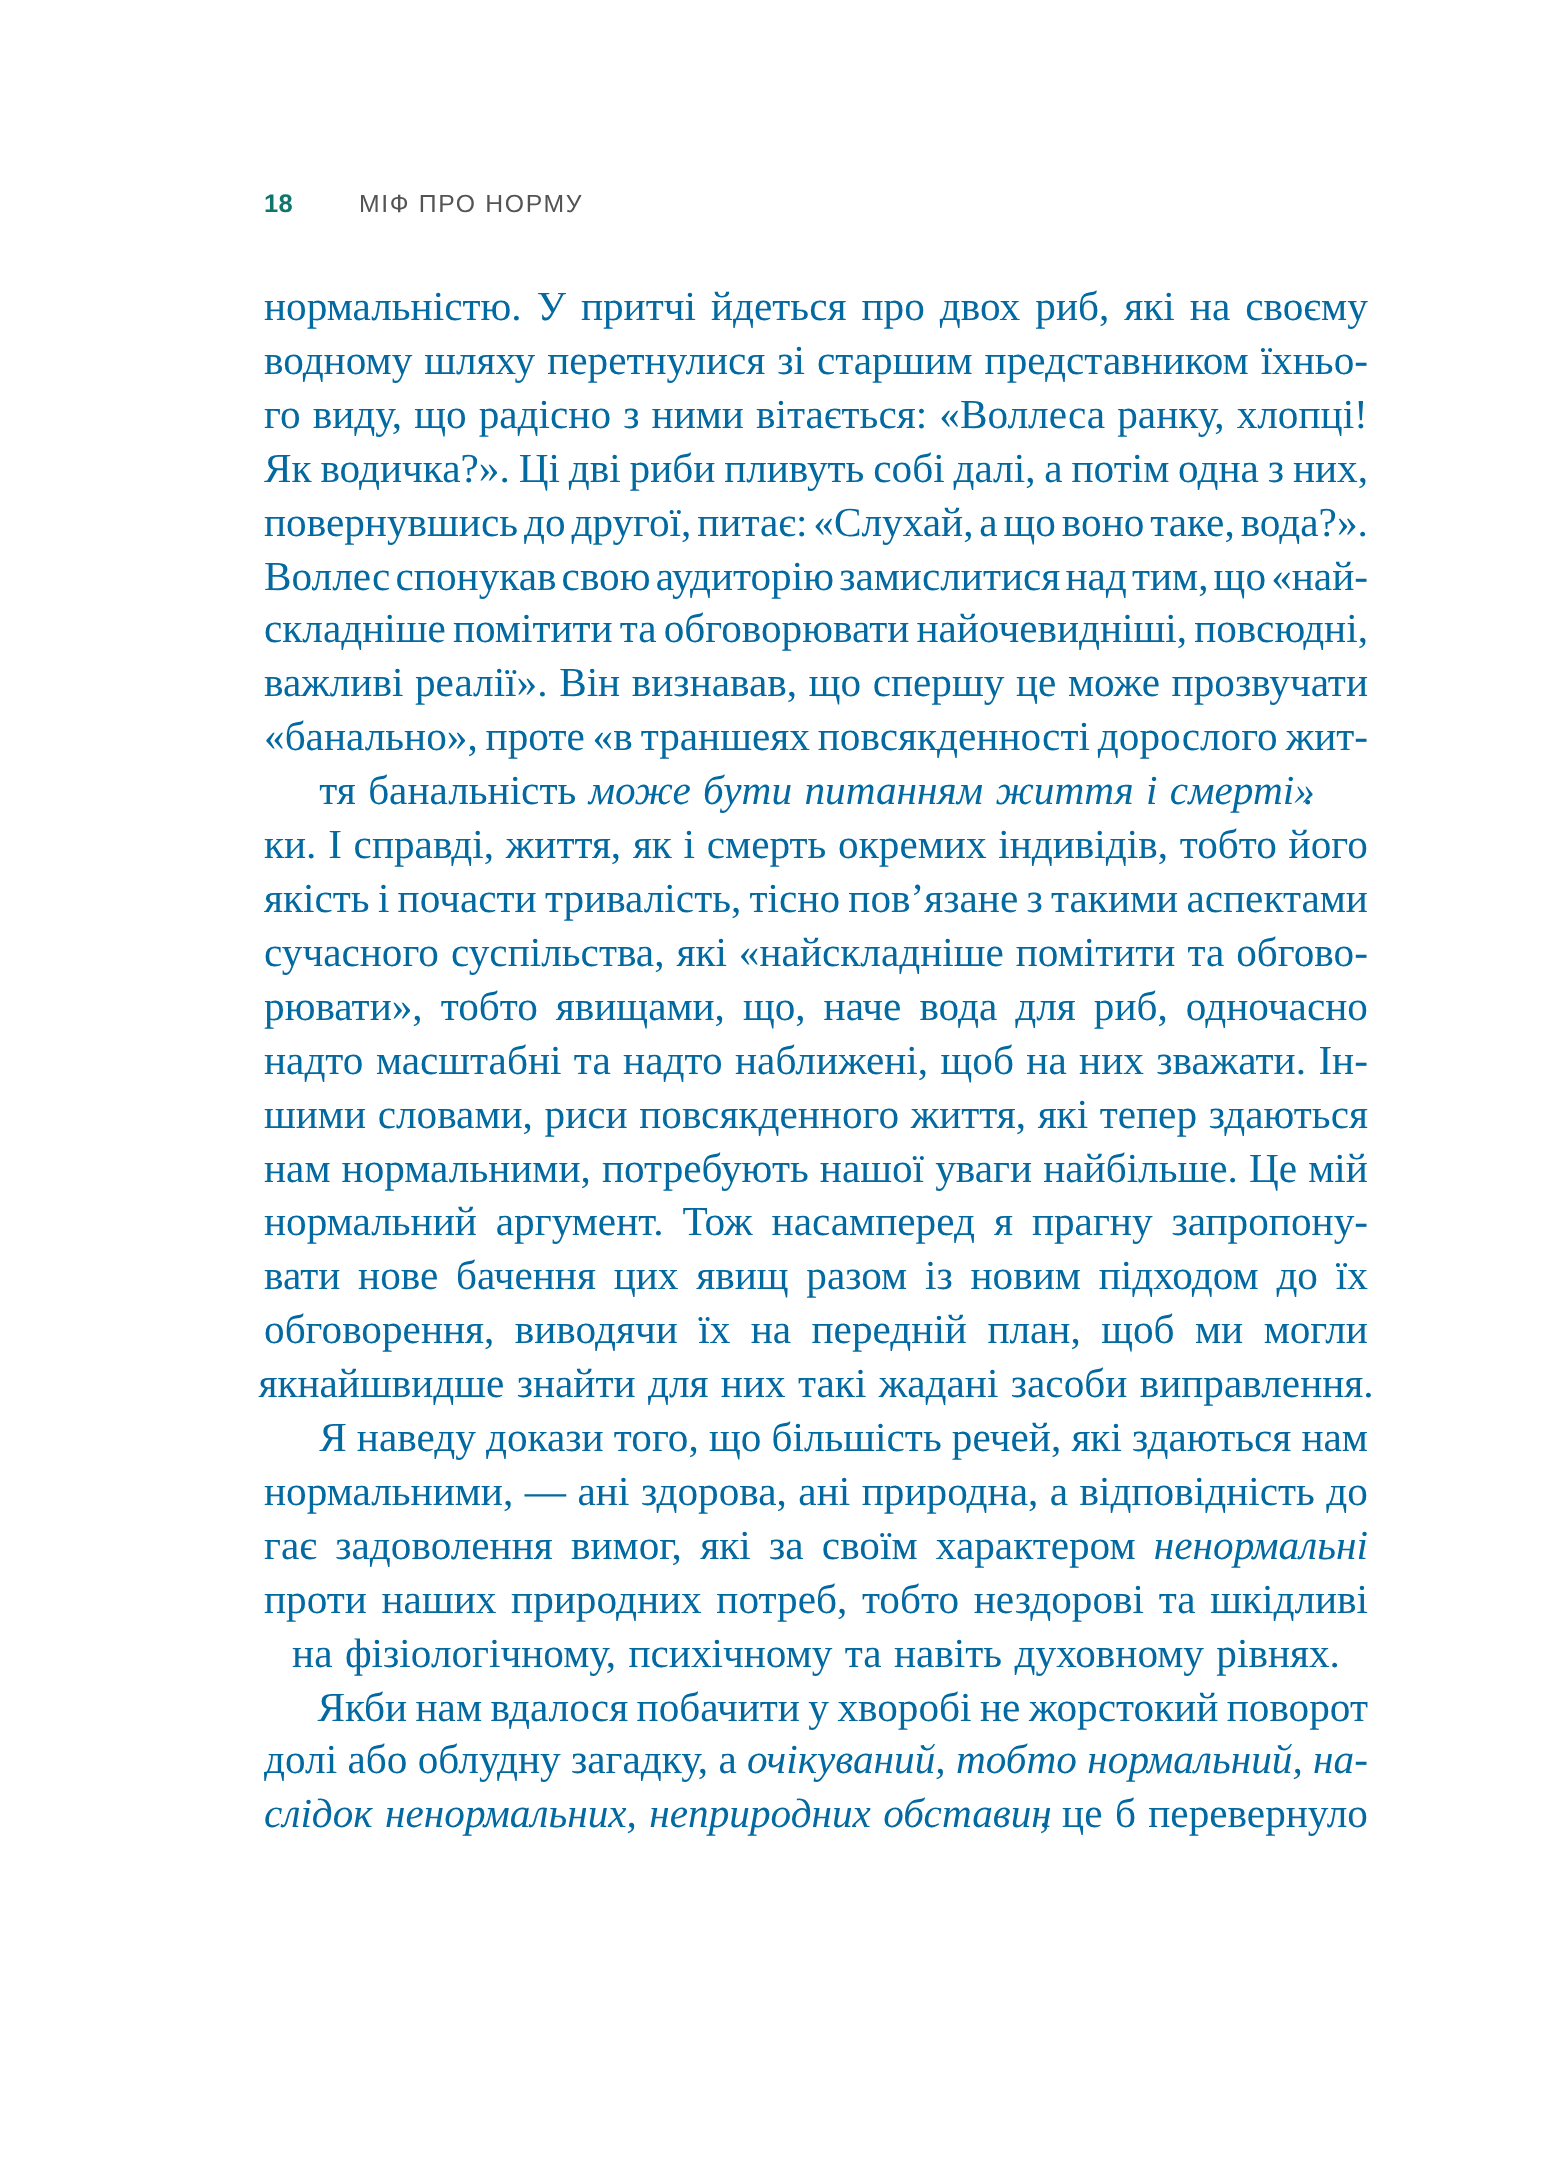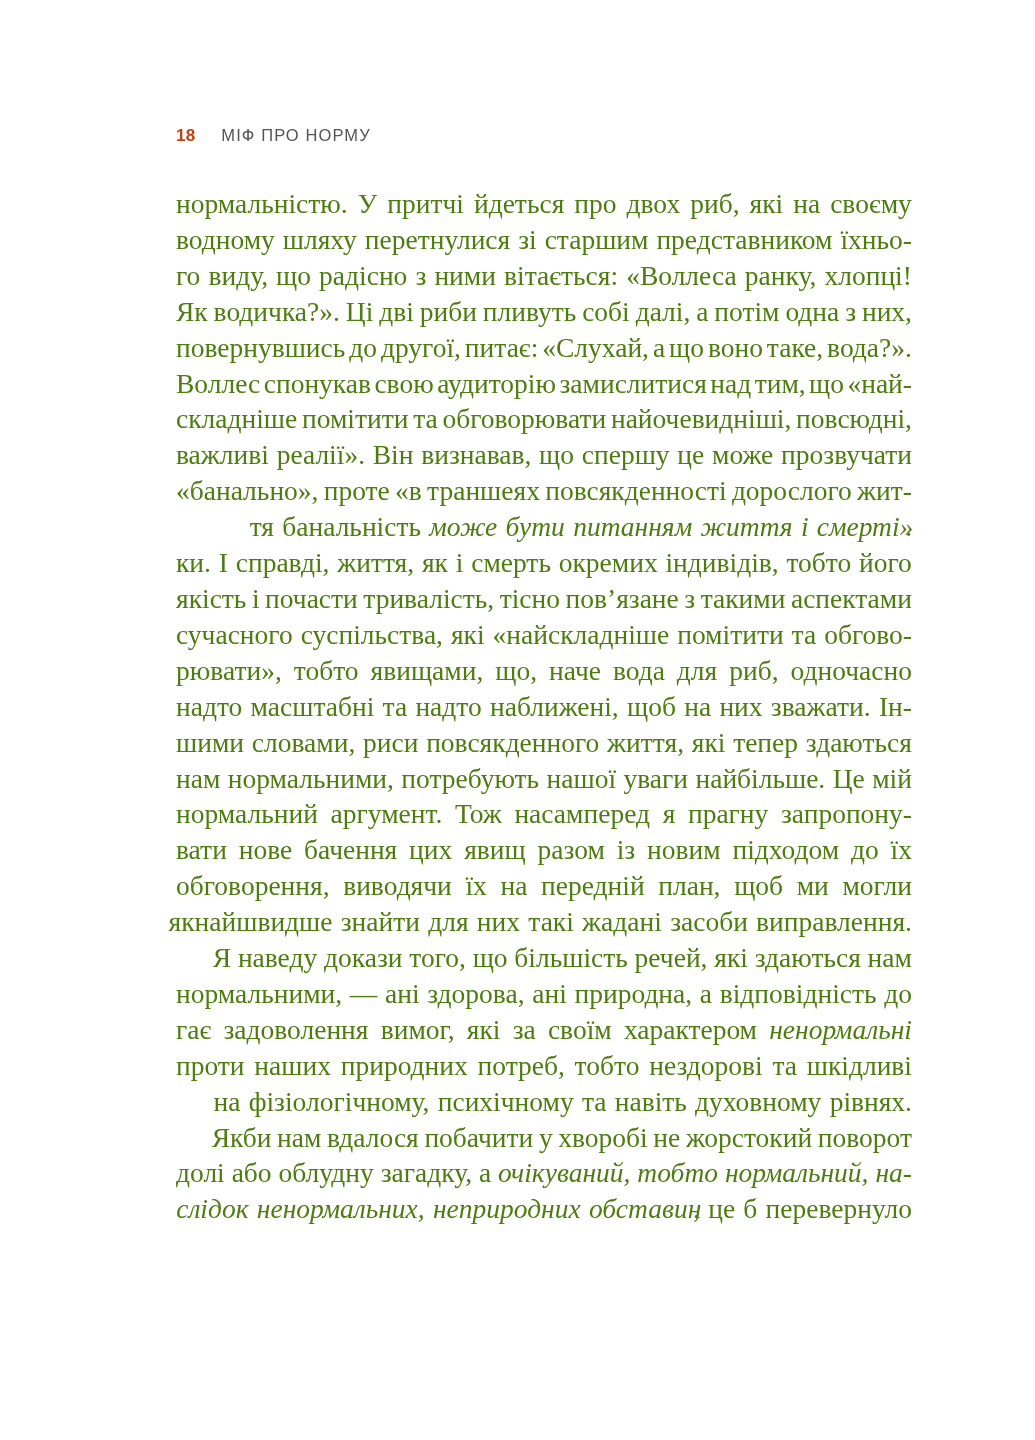--- a/index.html
+++ b/index.html
@@ -30,30 +30,30 @@
     left: 176px;
     top: 126px;
     display: flex;
     align-items: baseline;
     white-space: nowrap;
   }
   .folio {
     font-family: "Liberation Sans", "DejaVu Sans", sans-serif;
     font-weight: 700;
     font-size: 17px;
-    color: #c2410c;
+    color: #0f766e;
     letter-spacing: 0.2px;
   }
   .head-title {
     font-family: "Liberation Sans", "DejaVu Sans", sans-serif;
     font-weight: 400;
     font-size: 16.5px;
     color: #545454;
     letter-spacing: 1.1px;
-    margin-left: 26px;
+    margin-left: 44px;
   }
 
   
   .textblock {
     position: absolute;
     left: 176px;
     top: 186px;
     width: 736px;
   }
 
@@ -64,25 +64,25 @@
   .it {
     font-style: italic;
   }
 
   
   .jl {
     display: flex;
     justify-content: space-between;
     font-size: 27.5px;
     line-height: 35.9px;
-    color: #4d7c0f;
+    color: #0369a1;
     width: 100%;
   }
   .jl.left {
-    justify-content: flex-end;
+    justify-content: center;
   }
   .jl.left > span + span {
     margin-left: 0.30em;
   }
   .jl .ind {
     display: inline-block;
     width: 30px;
     flex: 0 0 30px;
   }
 </style>

